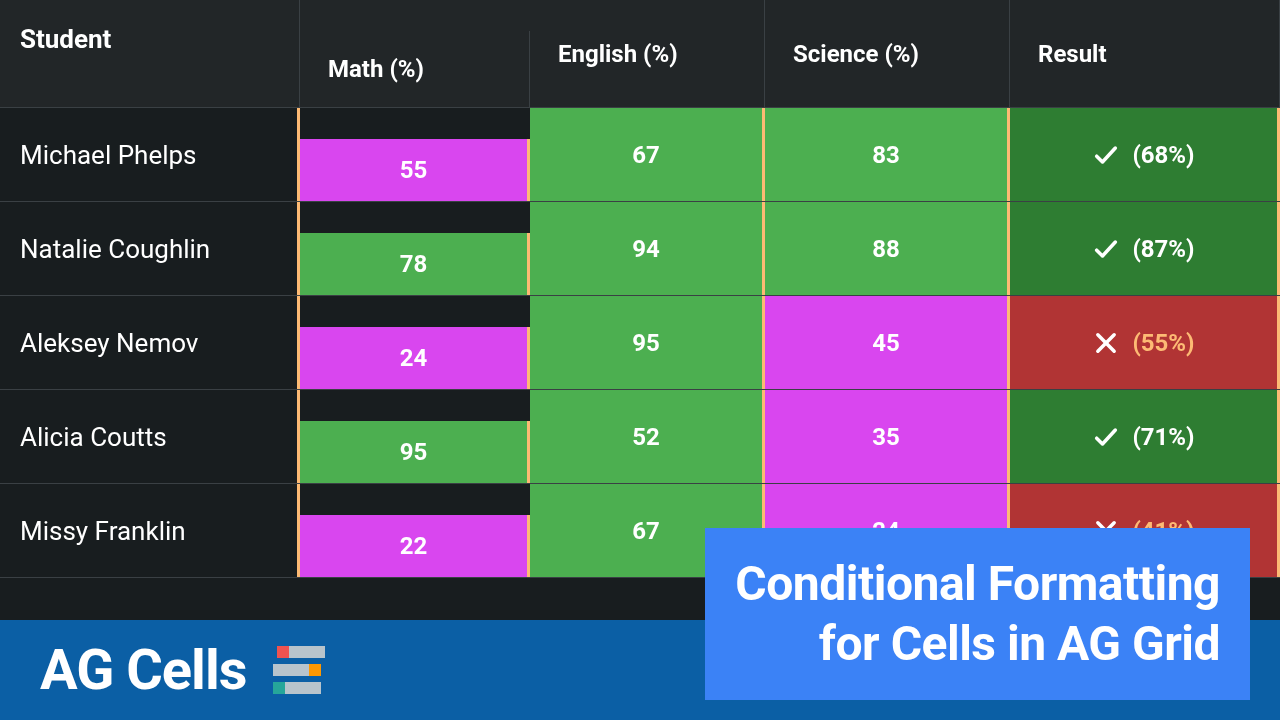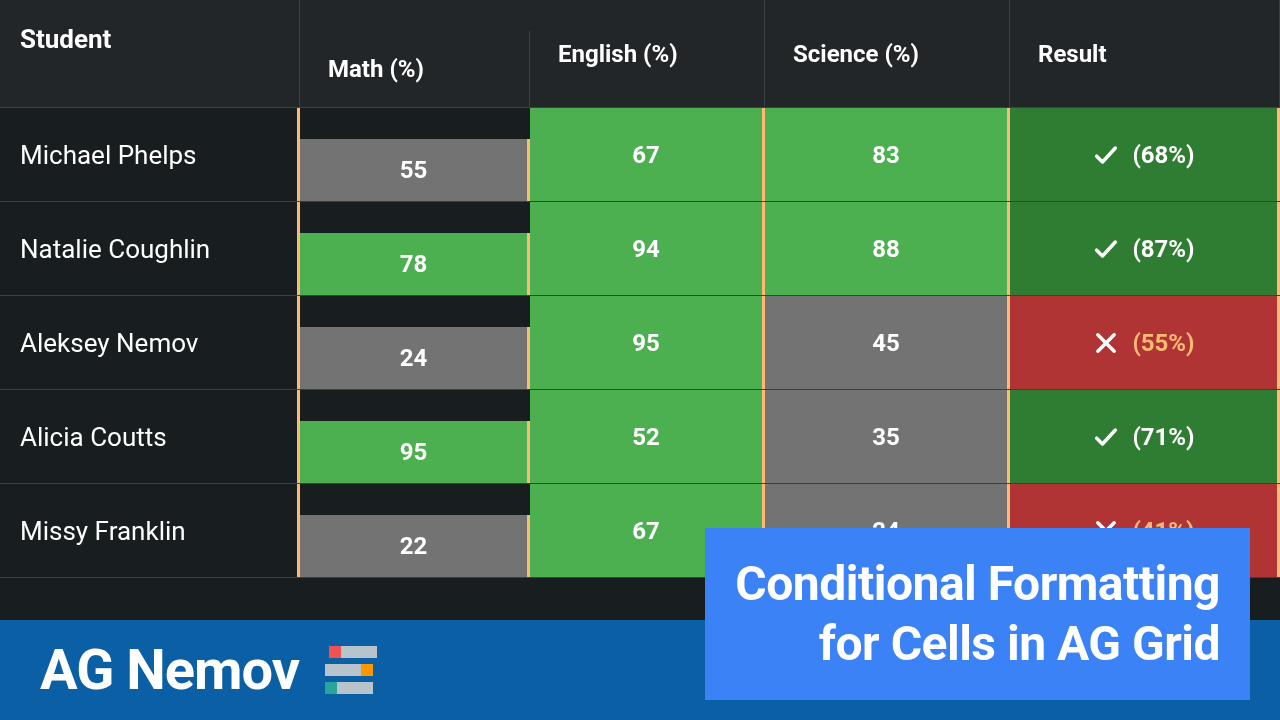--- a/index.html
+++ b/index.html
@@ -43,21 +43,21 @@
 .col-math    { width: 230px; justify-content: center; margin-top: 31px; }
 .col-english { width: 235px; justify-content: center; }
 .col-science { width: 245px; justify-content: center; }
 .col-result  { width: 270px; justify-content: center; gap: 12px; }
 .header-cell.col-student { font-weight: 700; }
 .header-cell.col-math,
 .header-cell.col-english,
 .header-cell.col-science,
 .header-cell.col-result { justify-content: flex-start; display:flex; align-items:center;}
 .pass  { background: #4caf50; color: #fff; }
-.fail  { background: #737373; color: #fff; }
+.fail  { background: #d946ef; color: #fff; }
 .result-pass { background: #2e7d32; color: #fff; }
 .result-fail { background: #b13434; color: #fdba74; }
 .result-icon { width: 28px; height: 28px; display:inline-flex; align-items:center; justify-content:center; }
 .result-icon svg { width: 28px; height: 28px; stroke: #fff; stroke-width: 3; fill: none; stroke-linecap: round; stroke-linejoin: round; }
 .spacer-row { height: 50px; background:#181d1f; border-bottom:1px solid #3a4044; }
 
 .footer {
   position: absolute;
   bottom: 0;
   left: 0;
@@ -178,21 +178,21 @@
             </svg>
           </span>
           <span>(41%)</span>
         </div>
       </div>
     </div>
   <div class="spacer-row"></div>
 </div>
 
 <div class="footer">
-  <span class="logo-text">AG Nemov</span>
+  <span class="logo-text">AG Cells</span>
   <span class="logo-icon">
     <svg viewBox="0 0 64 56" width="64" height="56">
       <rect x="24" y="4" width="36" height="12" fill="#b8c4cc"></rect>
       <rect x="12" y="4" width="12" height="12" fill="#ef5350"></rect>
       <rect x="8" y="22" width="36" height="12" fill="#b8c4cc"></rect>
       <rect x="44" y="22" width="12" height="12" fill="#ff9800"></rect>
       <rect x="20" y="40" width="36" height="12" fill="#b8c4cc"></rect>
       <rect x="8" y="40" width="12" height="12" fill="#26a69a"></rect>
     </svg>
   </span>

